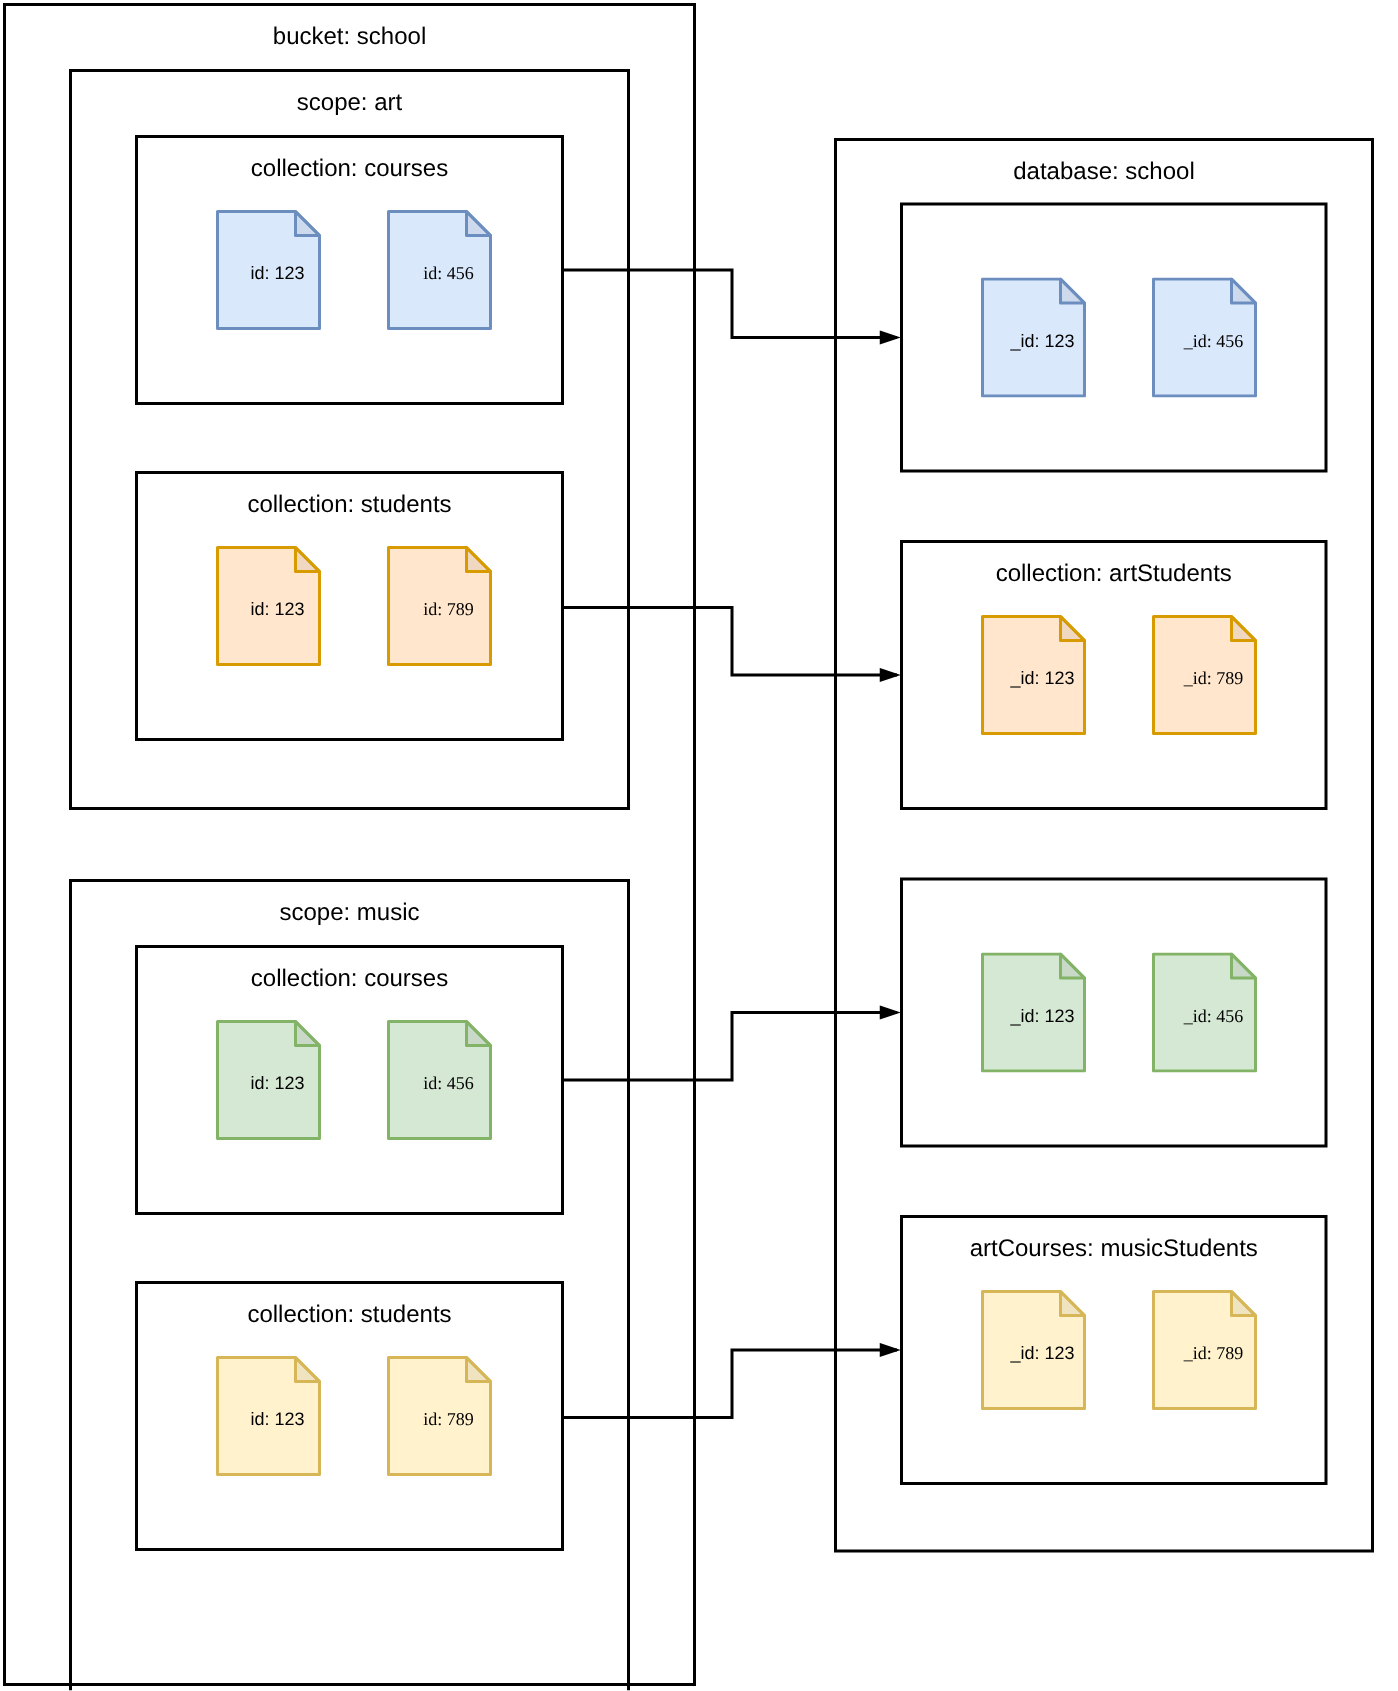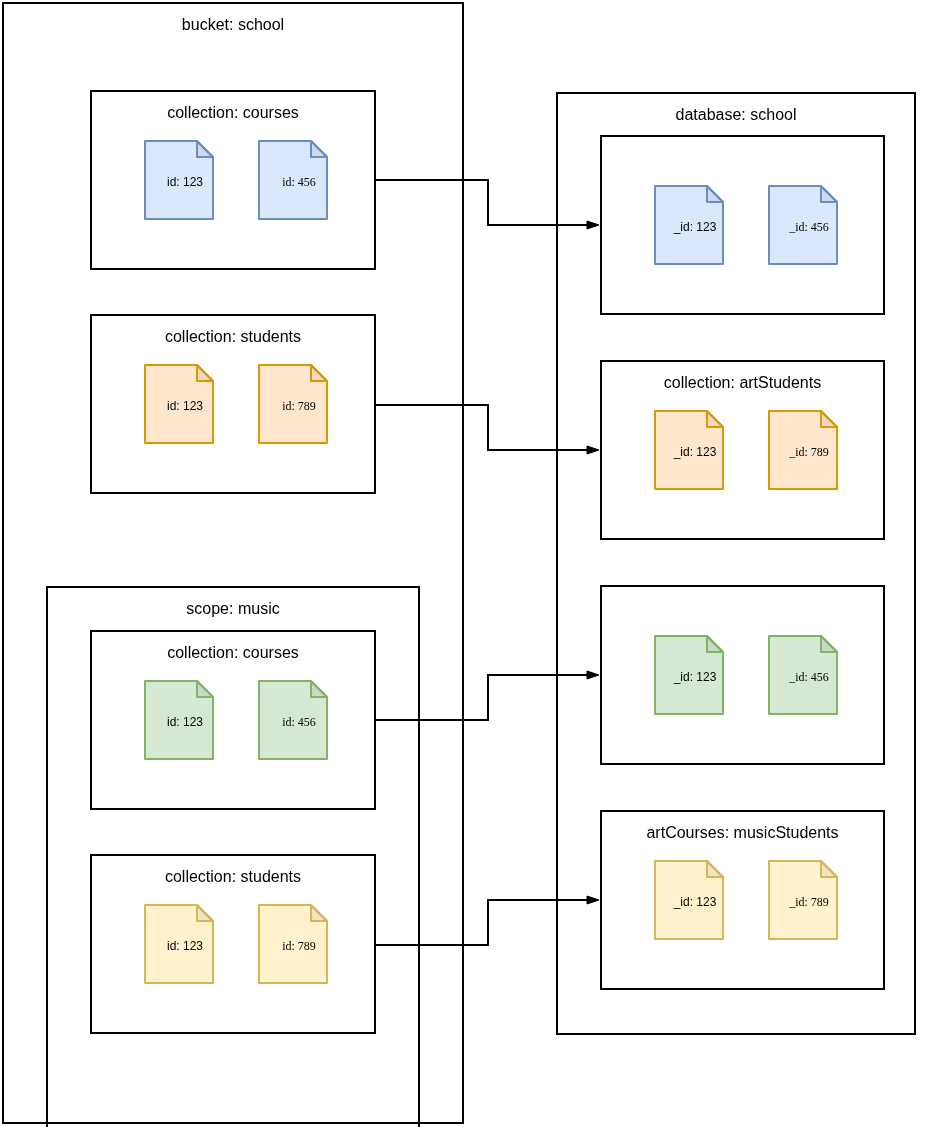--- a/index.html
+++ b/index.html
@@ -64,20 +64,23 @@
 </style>
 </head>
 <body style="background: rgb(255, 255, 255);">
 
 <div class="canvas">
 
   <div class="box" style="left:2px; top:2px; width:462px; height:1122px;">
     <div class="box-title">bucket: school</div>
   </div>
 
+  <div class="box" style="left:46px; top:46px; width:374px; height:494px;">
+    <div class="box-title">scope: art</div>
+  </div>
 
   <div class="box" style="left:90px; top:90px; width:286px; height:180px;">
     <div class="box-title">collection: courses</div>
     <div class="doc doc--blue pos-1">
       <svg class="doc-svg" width="70" height="80" viewBox="0 0 70 80">
         <path class="doc-body" d="M1,1 L53,1 L69,17 L69,79 L1,79 Z"></path>
         <path class="doc-fold" d="M53,1 L53,17 L69,17 Z"></path>
       </svg>
       <div class="doc-label">id: 123</div>
     </div>

